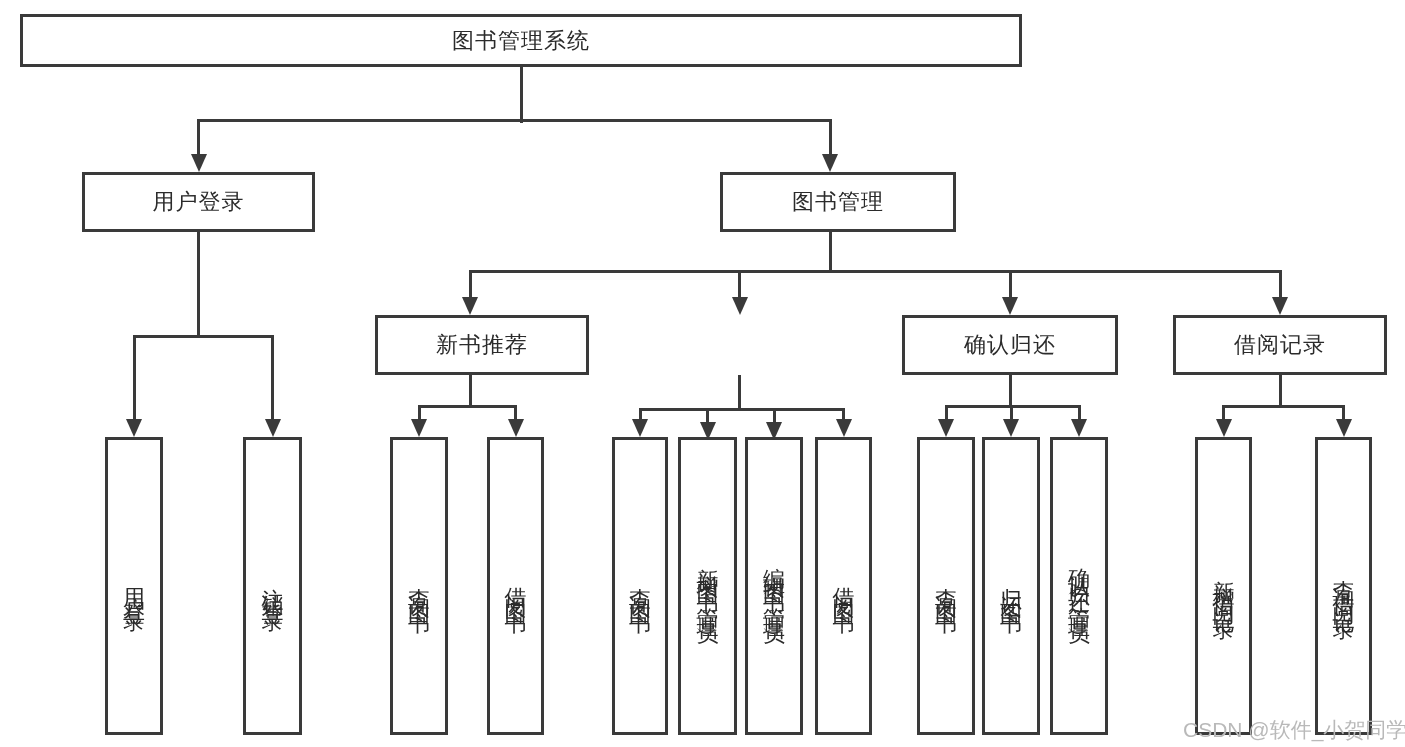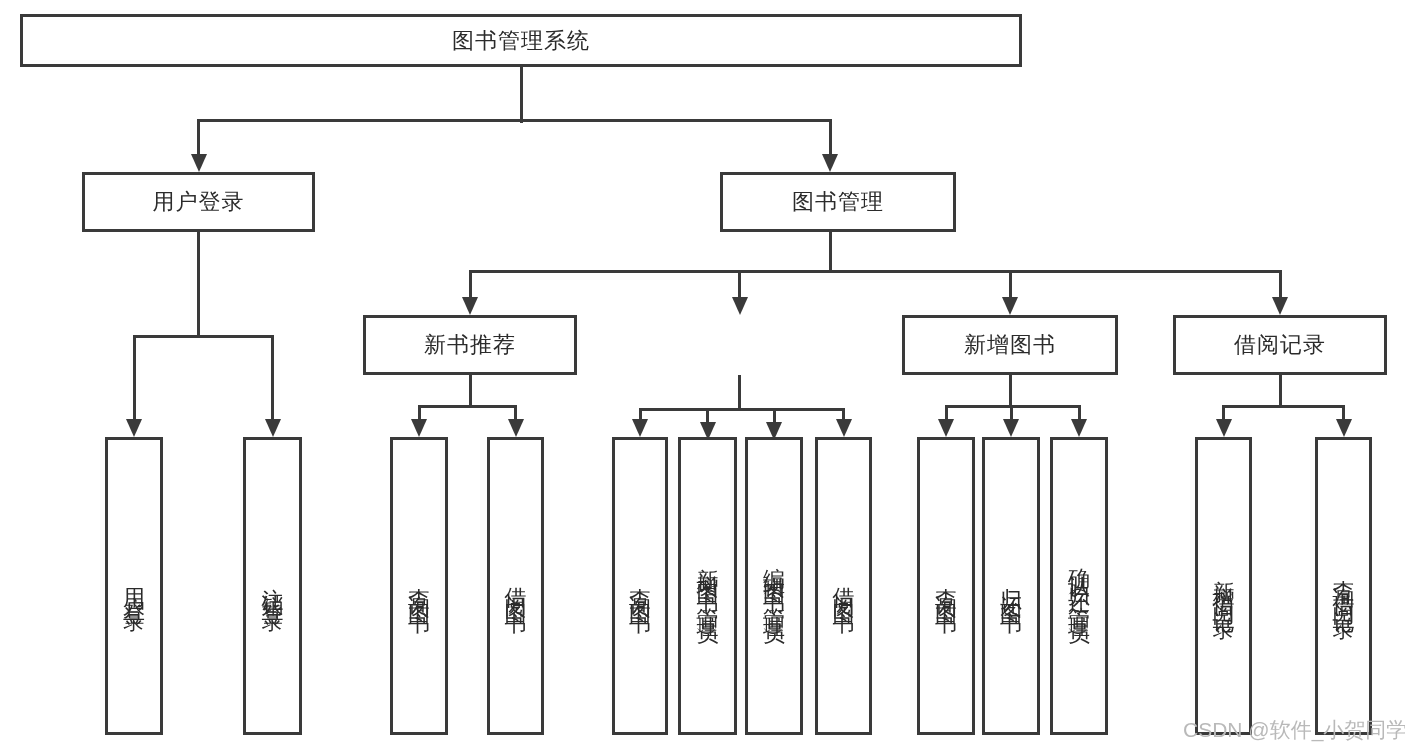--- a/index.html
+++ b/index.html
@@ -52,25 +52,25 @@
     <span class="hlabel">图书管理系统</span>
   </div>
 
   <div class="hbox" style="left:82px;top:172px;width:233px;height:60px;">
     <span class="hlabel">用户登录</span>
   </div>
   <div class="hbox" style="left:720px;top:172px;width:236px;height:60px;">
     <span class="hlabel">图书管理</span>
   </div>
 
-  <div class="hbox" style="left:363px;top:315px;width:214px;height:60px;">
+  <div class="hbox" style="left:375px;top:315px;width:214px;height:60px;">
     <span class="hlabel">新书推荐</span>
   </div>
   <div class="hbox" style="left:902px;top:315px;width:216px;height:60px;">
-    <span class="hlabel">新增图书</span>
+    <span class="hlabel">确认归还</span>
   </div>
   <div class="hbox" style="left:1173px;top:315px;width:214px;height:60px;">
     <span class="hlabel">借阅记录</span>
   </div>
 
   <div class="vbox" style="left:105px;width:58px;">
     <span class="vlabel">用户登录</span>
   </div>
   <div class="vbox" style="left:243px;width:59px;">
     <span class="vlabel">注销登录</span>

